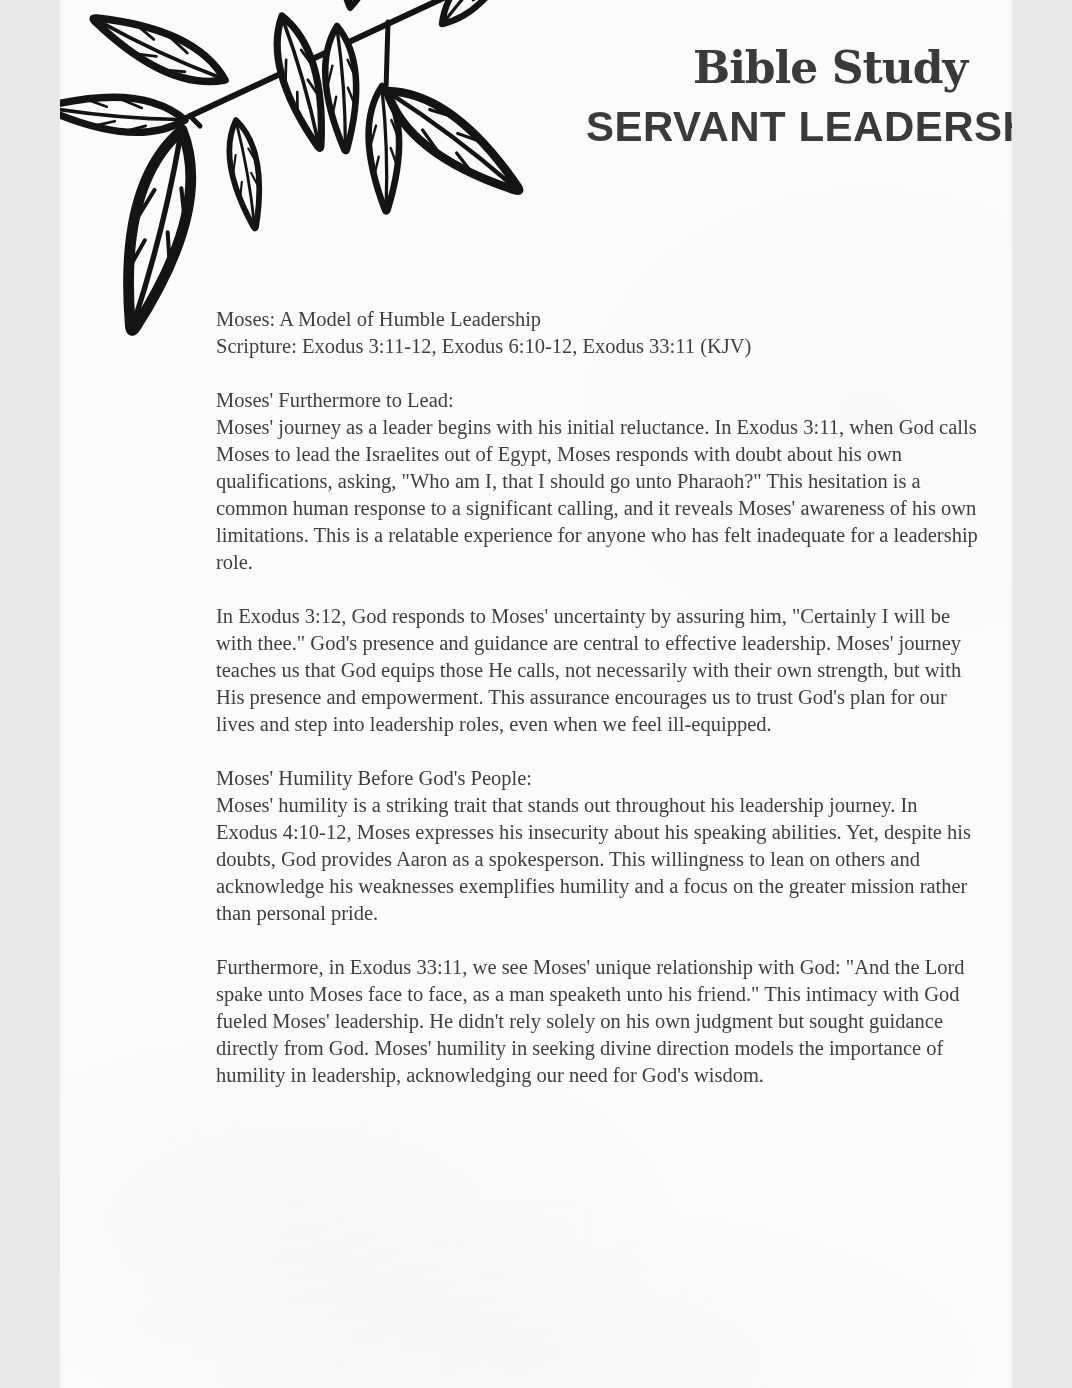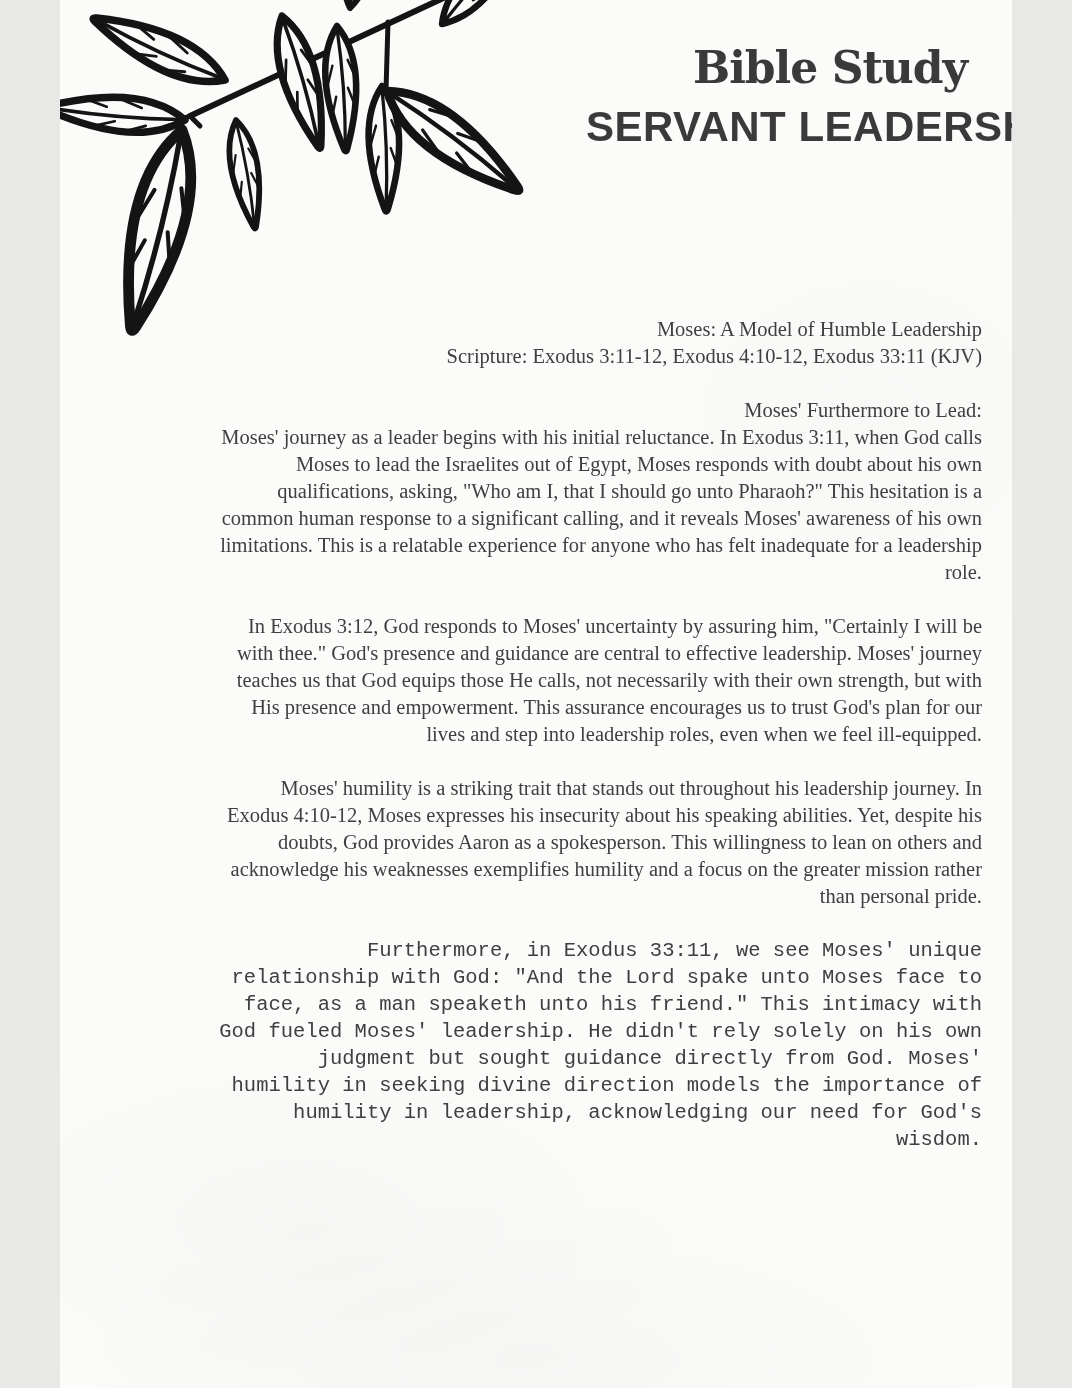--- a/index.html
+++ b/index.html
@@ -44,30 +44,29 @@
     font-family: "Liberation Sans", sans-serif;
     font-size: 42px;
     font-weight: 700;
     letter-spacing: 0.5px;
     line-height: 58px;
     margin-top: 2px;
     white-space: nowrap;
   }
   .doc-body {
     position: absolute;
-    top: 316px;
+    top: 306px;
     left: 156px;
     width: 766px;
     font-size: 20.5px;
     line-height: 27px;
     color: #3f3f3f;
-    text-align: right;
   }
   .block { margin-bottom: 27px; }
-  .block:last-child { margin-bottom: 0; font-family: Liberation Mono, monospace; }
+  .block:last-child { margin-bottom: 0; }
 </style>
 </head>
 <body>
 
 <div class="page">
 
   <svg class="leaf-art" viewBox="0 0 500 360" aria-hidden="true">
     <defs>
       <g id="leaf">
         <path d="M0,0 Q50,-36 150,-2 Q156,0 150,2 Q50,36 0,0 Z" fill="#fbfbfa" stroke="#141414" stroke-width="8" stroke-linejoin="round"></path>
@@ -94,33 +93,34 @@
 
   <div class="header">
     <div class="subtitle">Bible Study</div>
     <div class="title">SERVANT LEADERSHiP</div>
   </div>
 
   <div class="doc-body">
 
     <div class="block">
       <div>Moses: A Model of Humble Leadership</div>
-      <div>Scripture: Exodus 3:11-12, Exodus 4:10-12, Exodus 33:11 (KJV)</div>
+      <div>Scripture: Exodus 3:11-12, Exodus 6:10-12, Exodus 33:11 (KJV)</div>
     </div>
 
     <div class="block">
       <div>Moses' Furthermore to Lead:</div>
       <div>Moses' journey as a leader begins with his initial reluctance. In Exodus 3:11, when God calls Moses to lead the Israelites out of Egypt, Moses responds with doubt about his own qualifications, asking, "Who am I, that I should go unto Pharaoh?" This hesitation is a common human response to a significant calling, and it reveals Moses' awareness of his own limitations. This is a relatable experience for anyone who has felt inadequate for a leadership role.</div>
     </div>
 
     <div class="block">
       <div>In Exodus 3:12, God responds to Moses' uncertainty by assuring him, "Certainly I will be with thee." God's presence and guidance are central to effective leadership. Moses' journey teaches us that God equips those He calls, not necessarily with their own strength, but with His presence and empowerment. This assurance encourages us to trust God's plan for our lives and step into leadership roles, even when we feel ill-equipped.</div>
     </div>
 
     <div class="block">
+      <div>Moses' Humility Before God's People:</div>
       <div>Moses' humility is a striking trait that stands out throughout his leadership journey. In Exodus 4:10-12, Moses expresses his insecurity about his speaking abilities. Yet, despite his doubts, God provides Aaron as a spokesperson. This willingness to lean on others and acknowledge his weaknesses exemplifies humility and a focus on the greater mission rather than personal pride.</div>
     </div>
 
     <div class="block">
       <div>Furthermore, in Exodus 33:11, we see Moses' unique relationship with God: "And the Lord spake unto Moses face to face, as a man speaketh unto his friend." This intimacy with God fueled Moses' leadership. He didn't rely solely on his own judgment but sought guidance directly from God. Moses' humility in seeking divine direction models the importance of humility in leadership, acknowledging our need for God's wisdom.</div>
     </div>
 
   </div>
 </div>
 

